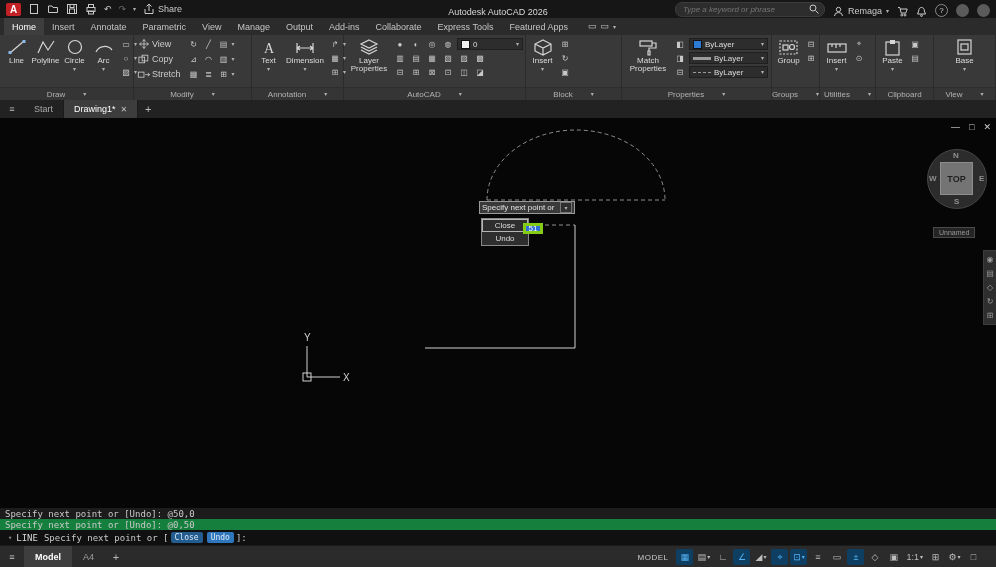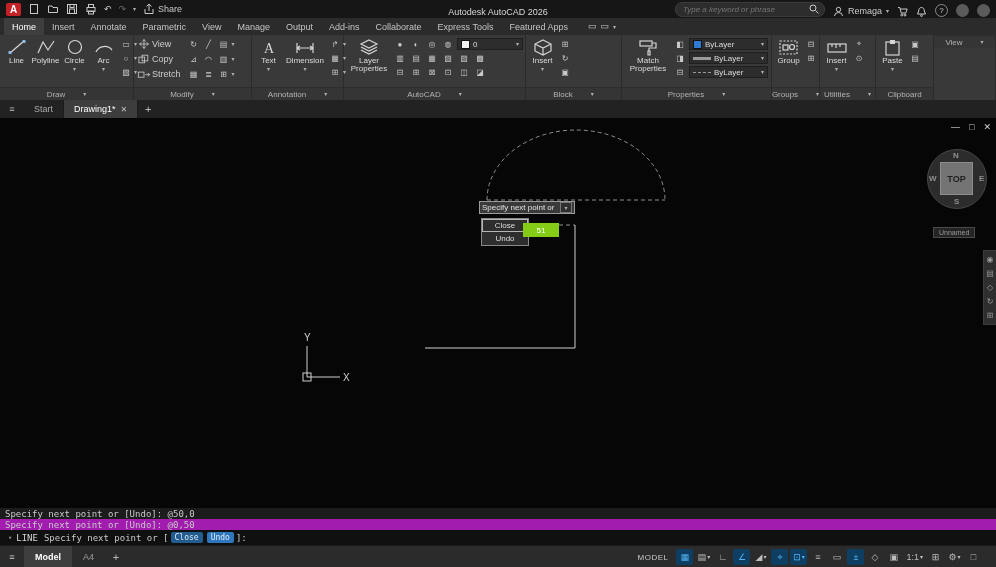--- a/index.html
+++ b/index.html
@@ -57,33 +57,33 @@
 
   
   .canvas{position:relative;height:390px;background:#060606;overflow:hidden}
   .geom{position:absolute;left:0;top:0}
   .wctrl{position:absolute;top:4px;right:5px;display:flex;gap:9px;color:#cfcfcf;z-index:5}
   .tooltip{position:absolute;left:479px;top:83px;width:96px;height:13px;background:#3a3a3a;border:1px solid #9a9a9a;color:#e2e2e2;font-size:8px;display:flex;align-items:center;padding:0 2px;z-index:4;box-sizing:border-box}
   .tt-arrow{margin-left:auto;width:10px;height:9px;border:1px solid #777;background:#2f2f2f;display:flex;align-items:center;justify-content:center}
   .dynmenu{position:absolute;left:481px;top:100px;width:46px;background:#2e2e2e;border:1px solid #8a8a8a;z-index:3}
   .dynmenu .mi{height:13px;display:flex;align-items:center;justify-content:center;color:#ddd;font-size:8px}
   .dynmenu .mi.first{outline:1px solid #b5b5b5;outline-offset:-1px}
-  .dyninput{position:absolute;left:523px;top:105px;width:36px;height:11px;background:#2f6fd6;border:7px solid #84cc16;color:#fff;font-size:8px;display:flex;align-items:center;justify-content:center;z-index:6;box-sizing:border-box}
+  .dyninput{position:absolute;left:523px;top:105px;width:20px;height:11px;background:#2f6fd6;border:3px solid #84cc16;color:#fff;font-size:8px;display:flex;align-items:center;justify-content:center;z-index:6;box-sizing:border-box}
   .viewcube{position:absolute;left:927px;top:31px;width:60px;height:60px;z-index:2}
   .vc-ring{position:absolute;left:0;top:0;width:58px;height:58px;border-radius:50%;background:#2c2c2c;border:1px solid #464646}
   .vc-top{position:absolute;left:13px;top:13px;width:33px;height:33px;background:#747474;border:1px solid #8d8d8d;color:#1f1f1f;font-size:9px;font-weight:bold;display:flex;align-items:center;justify-content:center;box-sizing:border-box}
   .vc-l{position:absolute;color:#8f8f8f;font-size:8px;font-weight:bold}
   .viewname{position:absolute;left:933px;top:109px;padding:0 5px;height:9px;line-height:9px;background:#242424;border:1px solid #4a4a4a;color:#979797;font-size:7px;z-index:2}
   .navbar{position:absolute;left:983px;top:132px;width:12px;background:#2e2e2e;border:1px solid #3c3c3c;display:flex;flex-direction:column;align-items:center;gap:5px;padding:4px 0;z-index:2}
   .navbar span{color:#9a9a9a;font-size:8px;line-height:9px}
 
   
   .cmdline{height:37px;background:#1c1c1c;font-family:"DejaVu Sans Mono",monospace;font-size:9px;color:#c9c9c9;display:flex;flex-direction:column}
   .crow{height:11px;display:flex;align-items:center;padding-left:5px;white-space:pre}
-  .crow.hl{background:#a21caf}
+  .crow.hl{background:#15803d}
   .cprompt{height:15px;background:#101010;display:flex;align-items:center;padding-left:4px;white-space:pre}
   .cprompt .pc{color:#8f8f8f;font-size:7px;margin:0 4px}
   .cprompt .cname{color:#d8d8d8;margin-right:6px}
   .chip{padding:0 4px;border-radius:2px;color:#dce9f7;font-size:8px;height:11px;display:flex;align-items:center}
   .chip.close{background:#235c8f;margin:0 2px}
   .chip.undo{background:#2f77bd;margin:0 2px}
 
   
   .statusbar{height:22px;background:#2b2b2b;display:flex;align-items:center;border-top:1px solid #1a1a1a}
   .sb-menu{width:24px;display:flex;align-items:center;justify-content:center;color:#c9c9c9}
@@ -507,20 +507,30 @@
               <span class="mini">▤</span>
             </div>
         </div>
       </div>
       <div class="pfoot">
           <span>Clipboard</span>
         </div>
     </div>
 
     <div class="panel" style="flex:1">
+      <div class="pbody" style="justify-content:center">
+        <div class="bigbtn">
+          <svg class="isvg" viewBox="0 0 22 18" width="22" height="18">
+              <rect x="4" y="2" width="13" height="14"></rect>
+              <rect x="7" y="6" width="7" height="6"></rect>
+            </svg>
+          <span class="lbl">Base</span>
+          <span class="caret">▾</span>
+        </div>
+      </div>
       <div class="pfoot">
           <span>View</span>
           <span class="caret">▾</span>
         </div>
     </div>
   </div>
 
   <div class="filetabs">
     <div class="ft-menu">≡</div>
     <div class="ftab">

